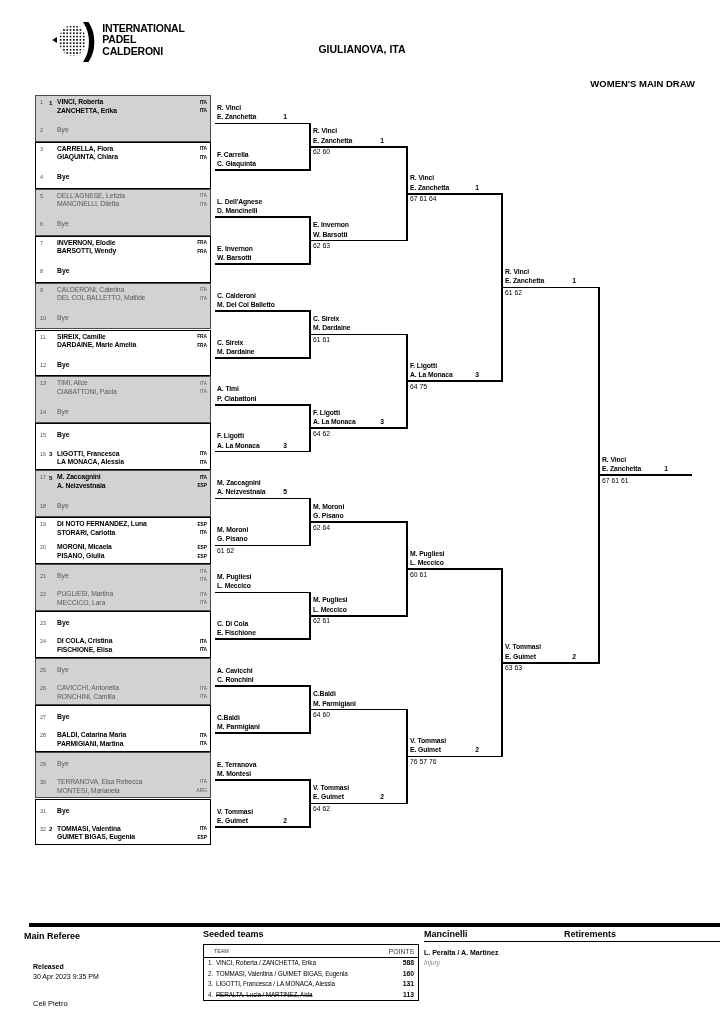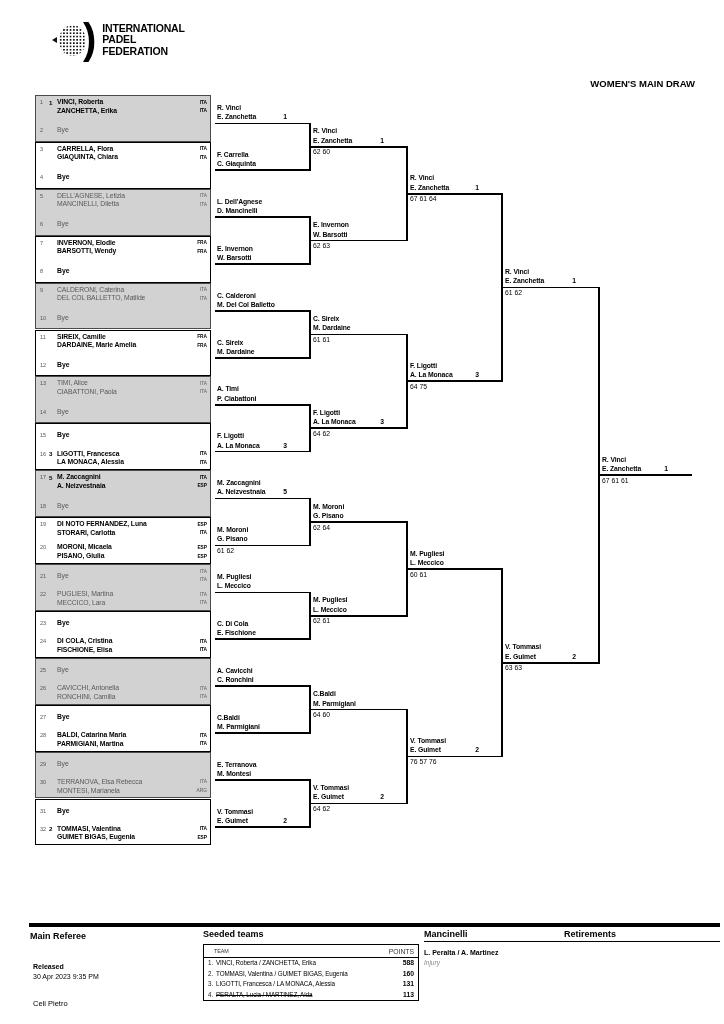--- a/index.html
+++ b/index.html
@@ -64,23 +64,24 @@
 
 <div class="page">
 
   <div class="logo">
     <div class="logo-arrow"></div>
     <div class="logo-dots"></div>
     <div class="logo-paren">)</div>
     <div class="logo-text">
       <div>INTERNATIONAL</div>
       <div>PADEL</div>
-      <div>FEDERATION</div>
+      <div>CALDERONI</div>
     </div>
   </div>
+  <div class="loc">GIULIANOVA, ITA</div>
   <div class="drawtitle">WOMEN'S MAIN DRAW</div>
 
   <div id="bracket">
       <div class="pair shaded" style="top: 95px; height: 46.9px;">
         <div class="r1row emph">
           <div class="posnum">1</div>
           <div class="seedpre">1</div>
           <div class="team">
             <div class="pline">VINCI, Roberta</div>
             <div class="pline">ZANCHETTA, Erika</div>
@@ -621,21 +622,21 @@
         <div class="l2">
           <div class="l2n">E. Zanchetta</div>
           <div class="seed">1</div>
         </div>
       </div>
       <div class="score" style="left: 602px; top: 476.75px;">67 61 61</div>
       <div class="vline" style="left: 598.3px; top: 286.65px; height: 376.9px;"></div>
     </div>
 
   <div class="rule-thick"></div>
-  <div class="fhead" style="left:30px;top:931px;">Main Referee</div>
+  <div class="fhead" style="left:24px;top:931px;">Main Referee</div>
   <div class="ftext" style="left:33px;top:999px;">Celi Pietro</div>
   <div class="fsmall" style="left:33px;top:963px;font-weight:bold;">Released</div>
   <div class="fsmall" style="left:33px;top:973px;">30 Apr 2023  9:35 PM</div>
 
   <div class="fhead" style="left:203px;top:929px;">Seeded teams</div>
   <div class="steams">
     <div class="sthead">
       <div class="stteam">TEAM</div>
       <div class="stpts">POINTS</div>
     </div>

